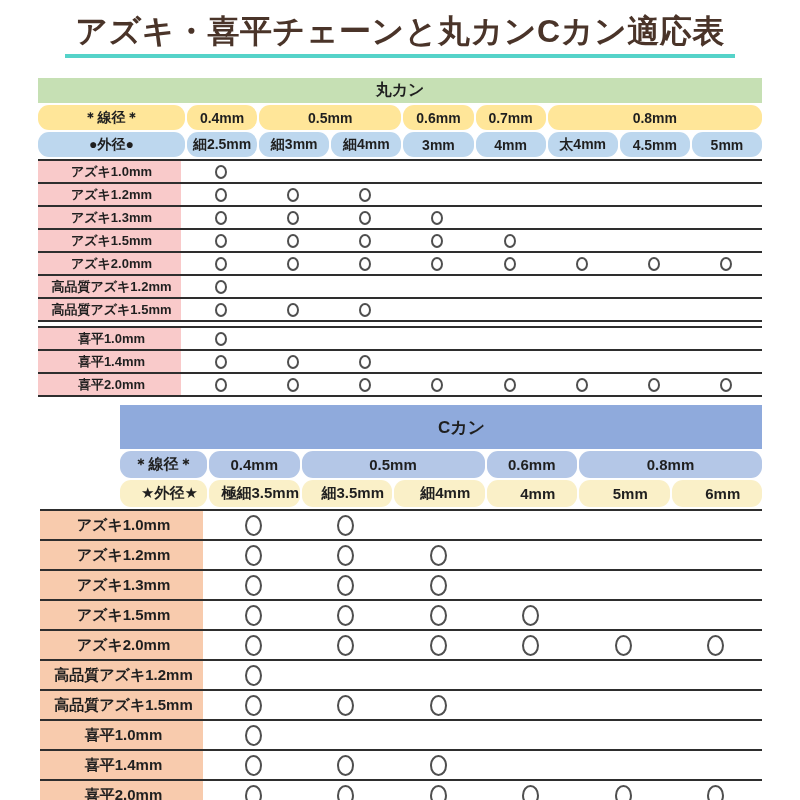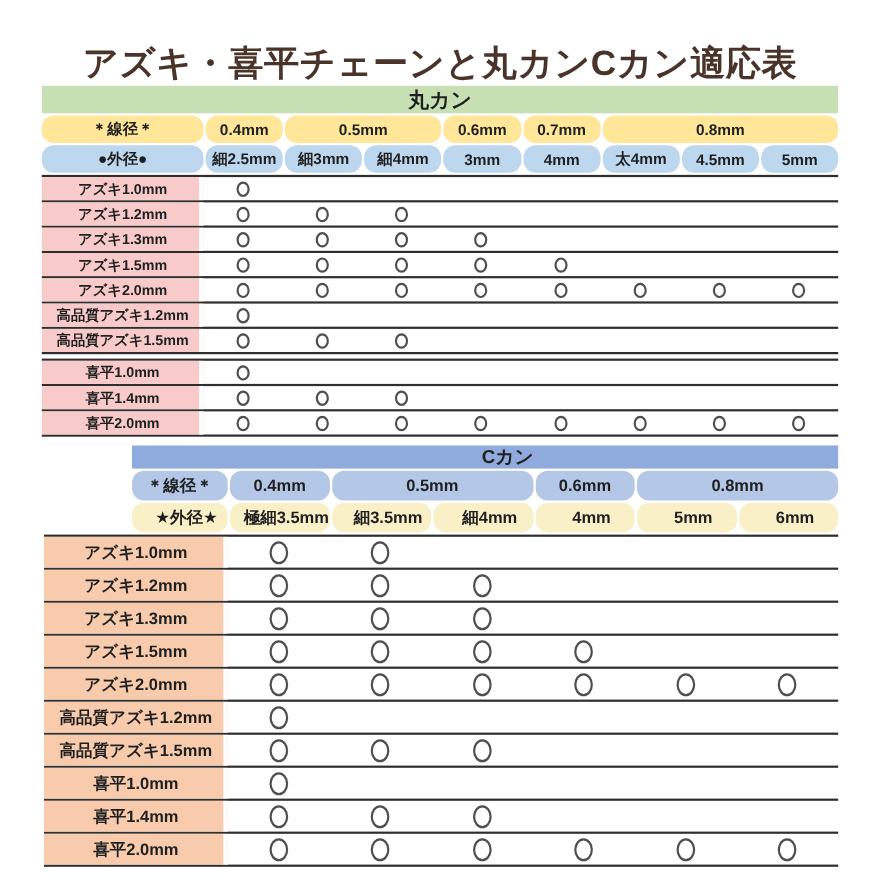--- a/index.html
+++ b/index.html
@@ -1,37 +1,37 @@
 <!DOCTYPE html>
 <html style="--title-text: #4a3429; --title-underline: #55d3c9; --text: #1f1f1f; --line: #2e2e2e; --mark-border: #4f4f4f; --t1-name-bg: #c6e0b4; --t1-wire-bg: #ffe699; --t1-outer-bg: #bdd7ee; --t1-label-bg: #f9caca; --t2-name-bg: #8faadc; --t2-wire-bg: #b4c7e7; --t2-outer-bg: #faf0c8; --t2-label-bg: #f8cbad;"><head>
 <meta charset="utf-8">
 <style>
   html,body{margin:0;padding:0;}
   body{
     width:800px;height:800px;overflow:hidden;background:#ffffff;
     font-family:"Liberation Sans","DejaVu Sans",sans-serif;
     color:var(--text,#1f1f1f);position:relative;
   }
-  .title-wrap{padding-top:13px;text-align:center;margin-top:26px;}
+  .title-wrap{padding-top:13px;text-align:center;}
   .title{
     display:inline-block;margin:0;font-size:32px;font-weight:bold;
     color:var(--title-text,#4a3429);line-height:1.15;letter-spacing:.5px;
     border-bottom:4px solid var(--title-underline,#55d3c9);
     padding:0 10px 4px 10px;
   }
   .ctable{position:absolute;}
   .t1{top:78px;left:38px;width:724px;}
   .t2{top:405px;left:40px;width:722px;}
   .t2 .thead{margin-left:80px;}
   .name-row{
     display:flex;align-items:center;justify-content:center;
     font-weight:bold;margin-bottom:2px;
   }
-  .t1 .name-row{height:25px;background:var(--t1-name-bg,#c6e0b4);font-size:19px;}
-  .t2 .name-row{height:21px;background:var(--t2-name-bg,#8faadc);font-size:17px;padding-left:41px;}
+  .t1 .name-row{height:25px;background:var(--t1-name-bg,#c6e0b4);font-size:16px;}
+  .t2 .name-row{height:44px;background:var(--t2-name-bg,#8faadc);font-size:17px;padding-left:41px;}
   .wire-row,.outer-row{display:grid;gap:2px;margin-bottom:2px;}
   .t1 .wire-row,.t1 .outer-row{grid-template-columns:147px repeat(8,1fr);}
   .t2 .wire-row,.t2 .outer-row{grid-template-columns:87px repeat(6,1fr);}
   .hcell{display:flex;align-items:center;justify-content:center;font-weight:bold;border-radius:11px;}
   .t1 .hcell{height:25px;font-size:14px;}
   .t2 .hcell{height:27px;font-size:15px;}
   .t1 .wire-row .hcell{background:var(--t1-wire-bg,#ffe699);}
   .t1 .outer-row .hcell{background:var(--t1-outer-bg,#bdd7ee);}
   .t2 .wire-row .hcell{background:var(--t2-wire-bg,#b4c7e7);}
   .t2 .outer-row .hcell{background:var(--t2-outer-bg,#faf0c8);padding-left:12px;}

